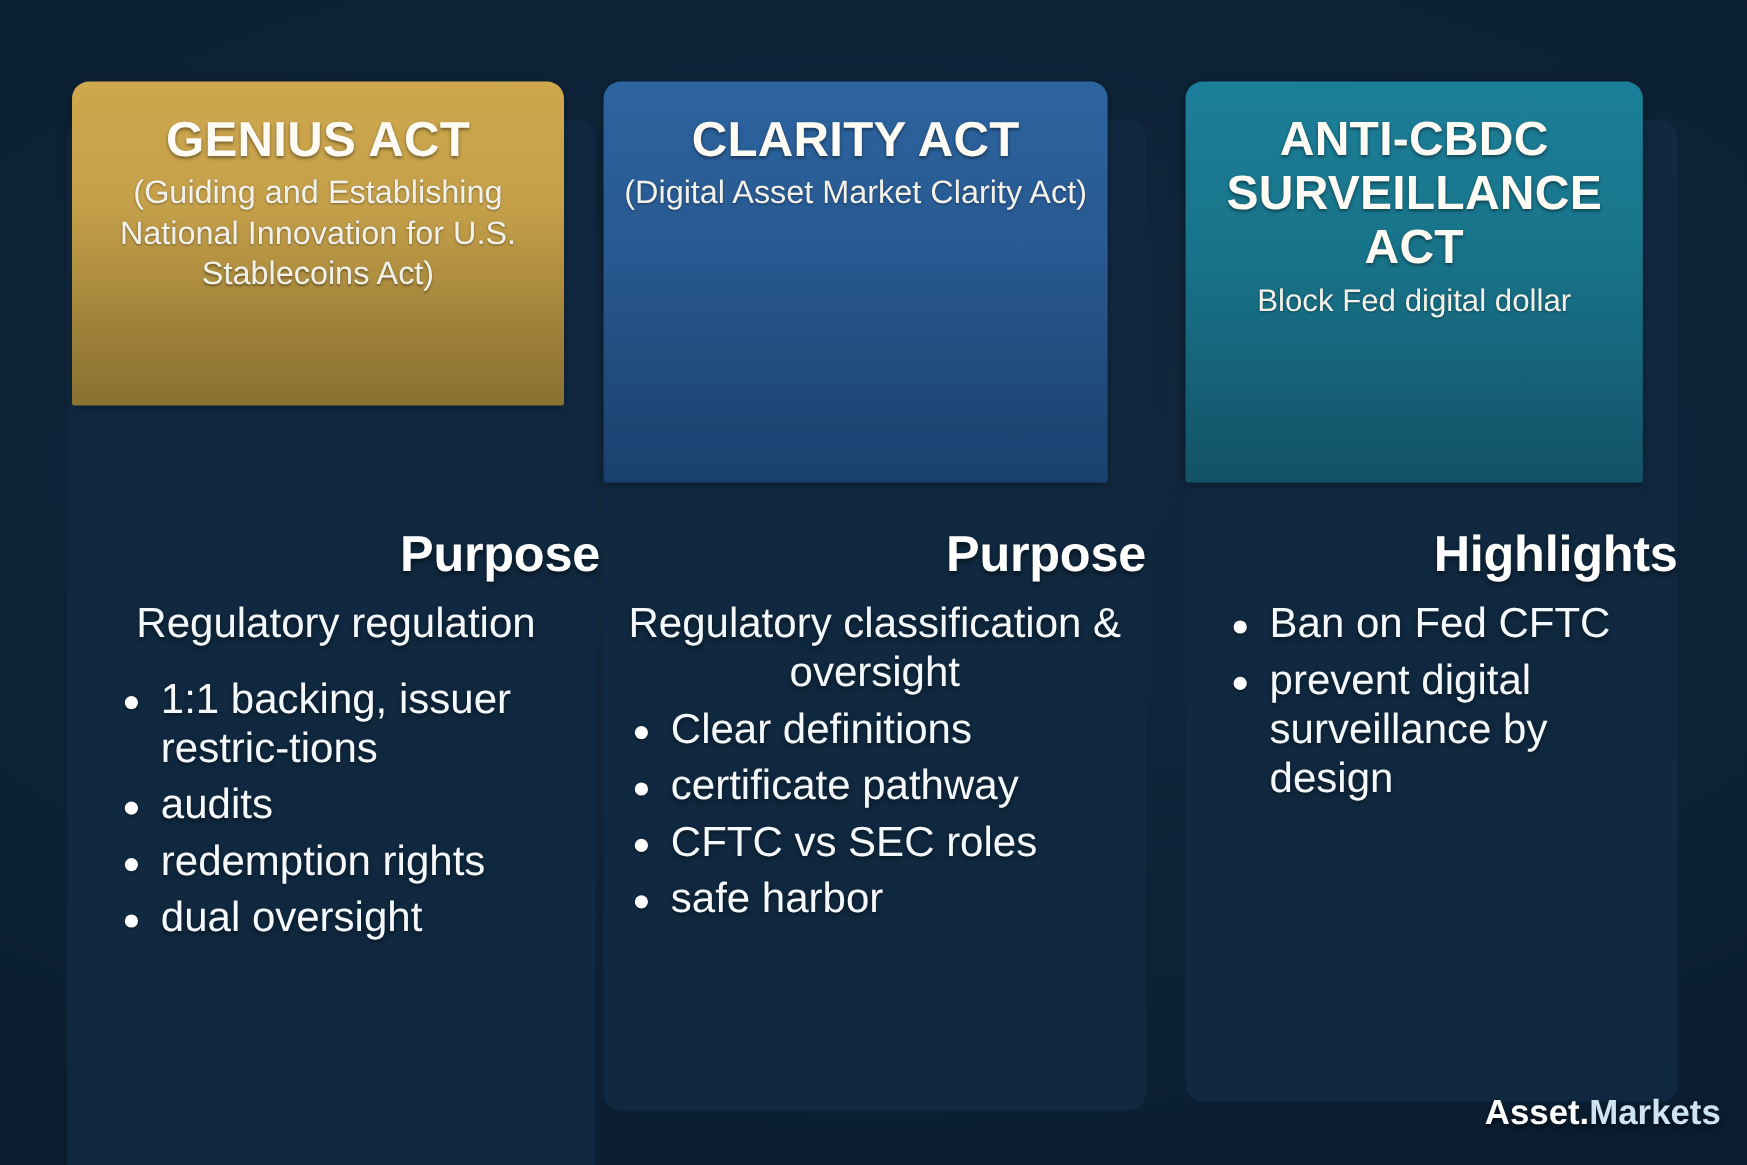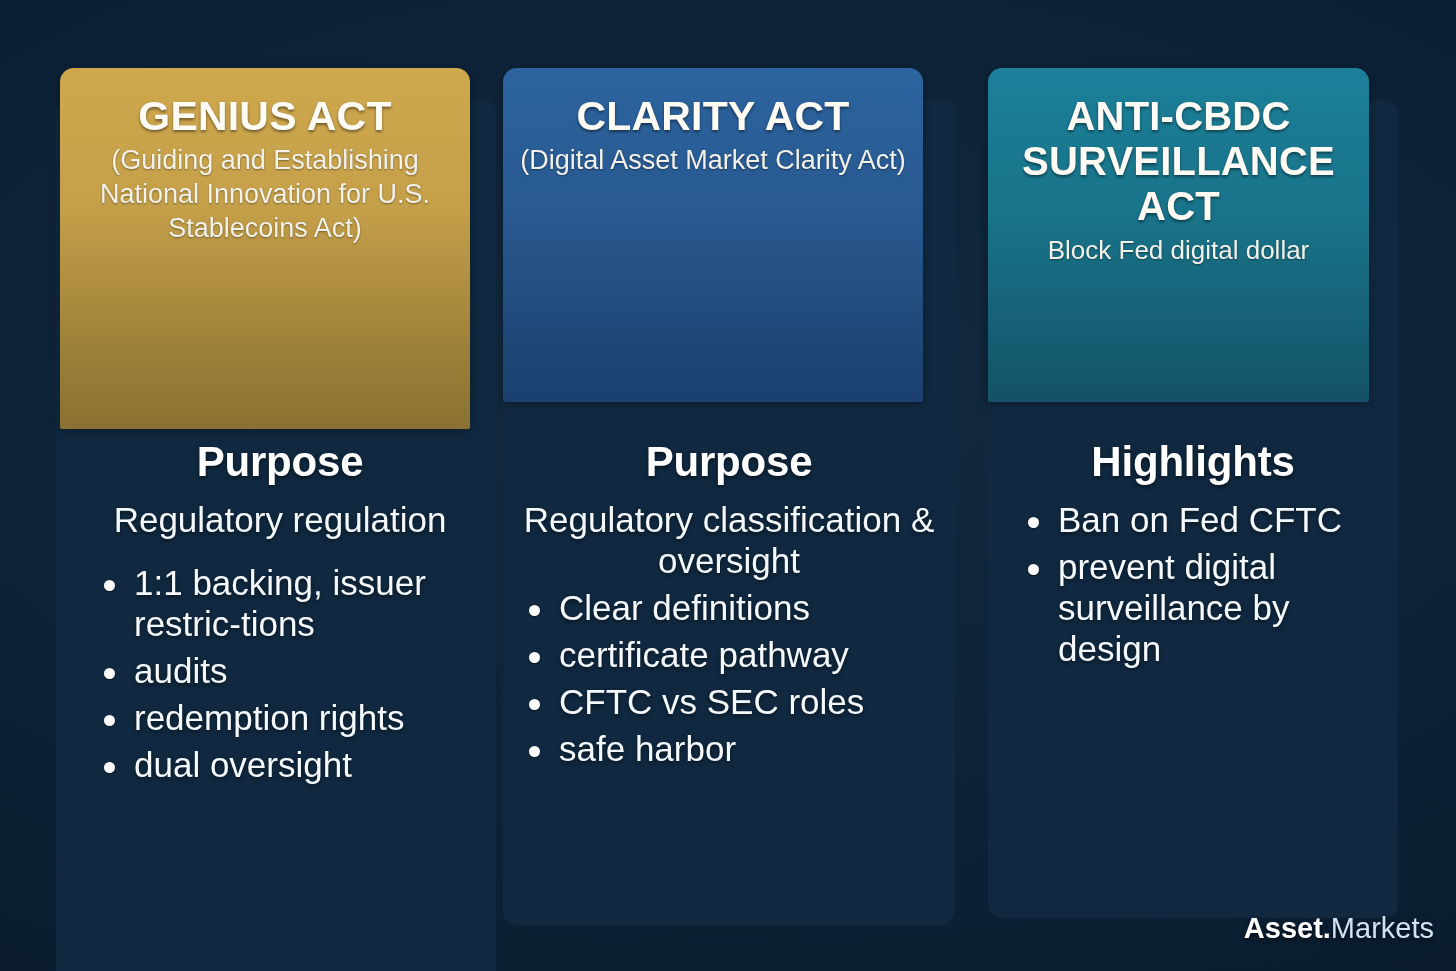--- a/index.html
+++ b/index.html
@@ -34,21 +34,21 @@
   .card-head{
     position:absolute;
     border-radius:14px 14px 2px 2px;
     box-shadow:0 2px 10px rgba(0,0,0,.35);
     box-sizing:border-box;
     padding:26px 16px 10px 16px;
     text-align:center;
     overflow:hidden;
   }
   .card-head.h1{
-    left:60px; top:68px; width:410px; height:361px;
+    left:60px; top:68px; width:410px; height:270px;
     background:linear-gradient(180deg,#cfa84d 0%,#c5a04a 38%,#9d8038 78%,#8a7132 100%);
   }
   .card-head.h2{
     left:503px; top:68px; width:420px; height:334px;
     background:linear-gradient(180deg,#2c649f 0%,#28588f 45%,#1e4675 85%,#1b4070 100%);
   }
   .card-head.h3{
     left:988px; top:68px; width:381px; height:334px;
     background:linear-gradient(180deg,#1c7f99 0%,#187389 45%,#155b70 85%,#135266 100%);
   }
@@ -79,21 +79,21 @@
     box-sizing:border-box;
     color:#f2f6fa;
   }
   .body-col.b1{ left:60px;  top:438px; width:440px;}
   .body-col.b2{ left:503px; top:438px; width:452px;}
   .body-col.b3{ left:988px; top:438px; width:410px;}
 
   .sec-title{
     font-size:42px;
     font-weight:bold;
-    text-align:center;
+    text-align:right;
     margin:0 0 14px 0;
     color:#ffffff;
     text-shadow:0 2px 4px rgba(0,0,0,.55);
     letter-spacing:-.2px;
   }
   .sec-desc{
     font-size:35px;
     line-height:1.17;
     text-align:center;
     margin:0 0 22px 0;
@@ -135,21 +135,21 @@
   
   .watermark{
     position:absolute;
     right:22px;
     bottom:26px;
     font-size:29px;
     white-space:nowrap;
     text-shadow:0 2px 4px rgba(0,0,0,.6);
   }
   .wm-a{ color:#ffffff; font-weight:bold; }
-  .wm-b{ color:#cfe4f3; font-weight:normal; }
+  .wm-b{ color:#cfe4f3; font-weight:bold; }
 </style>
 </head>
 <body>
 
 <div class="bg-vignette"></div>
 
 <div class="board">
 
   <div class="panel p1"></div>
   <div class="panel p2"></div>

